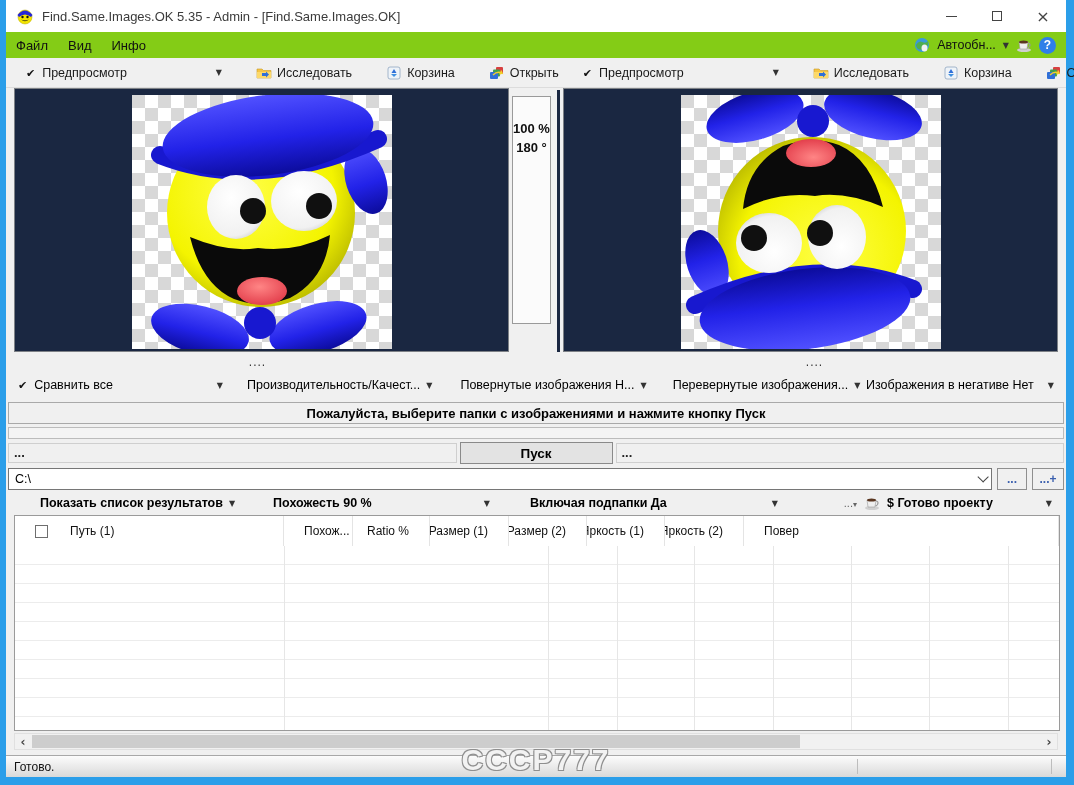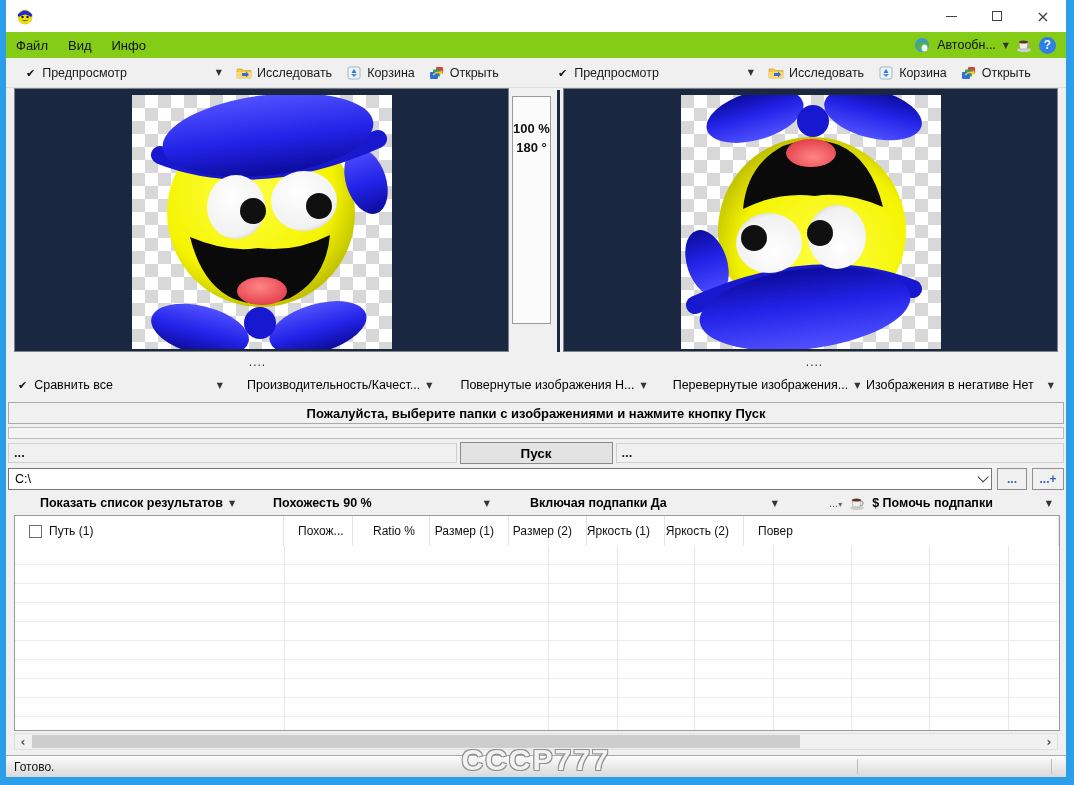--- a/index.html
+++ b/index.html
@@ -25,21 +25,21 @@
   .menubar { height:26px; background:#84cc16; display:flex; align-items:center; font-size:13px; color:#111; flex:0 0 auto;text-align:center; }
   .menu-item { padding:0 10px; height:100%; display:flex; align-items:center; }
   .menu-right { margin-left:auto; display:flex; align-items:center; gap:7px; padding-right:10px; font-size:12.5px; }
   .dd { font-size:8px; color:#333; }
   .dd-sm { font-size:8px; color:#666; }
   .help-circle { width:17px; height:17px; border-radius:50%; background:#2f7fe8; color:#fff;
                  font-size:12px; font-weight:bold; display:flex; align-items:center; justify-content:center; }
 
   
   .toolbar { height:30px; display:flex; font-size:12.5px; color:#1a1a1a; border-bottom:1px solid #dcdcdc; flex:0 0 auto; }
-  .tb-half { flex:1 1 0; display:flex; align-items:center; padding-left:20px; }
+  .tb-half { flex:1 1 0; display:flex; align-items:center; padding-left:20px;gap:20px; }
   .tb-half + .tb-half { padding-left:24px; }
   .tb-prev { display:flex; align-items:center; width:196px; justify-content:space-between; }
   .tb-item { display:flex; align-items:center; gap:5px; margin-left:14px; }
   .check { font-size:11px; color:#111; }
   .icon16 { width:16px; height:16px; display:block; }
 
   
   .preview-wrap { height:264px; display:flex; padding:0 8px; flex:0 0 auto; }
   .pane { flex:1 1 0; background:#1a2741; border:1px solid #7d8186; position:relative; overflow:hidden; }
   .smiley { position:absolute; top:6px; left:50%; margin-left:-130px; width:260px; height:254px; }
@@ -85,21 +85,21 @@
              padding:0 14px 0 34px; flex:0 0 auto; }
   .o-gap38 { margin-left:38px; } .o-gap112 { margin-left:112px; } .o-gap40 { margin-left:40px; } .o-gap105 { margin-left:105px; }
   .o-right { margin-left:auto; display:flex; align-items:center; gap:7px; }
   .o-more { font-weight:normal; color:#666; font-size:11px; }
   .o-enddd { margin-left:46px; }
 
   
   .table { margin:0 6px 0 8px; height:216px; background:#fff; border:1px solid #9a9a9a; position:relative;
            overflow:hidden; flex:0 0 auto; }
   .thead { display:flex; height:30px; font-size:12px; color:#111; }
-  .th { display:flex; align-items:center; padding:0 14px; border-right:1px solid #e4e4e4; overflow:hidden; white-space:nowrap; }
+  .th { display:flex; align-items:center; padding:0 20px; border-right:1px solid #e4e4e4; overflow:hidden; white-space:nowrap;gap:15px; }
   .th.num { justify-content:flex-end; }
   .cb { width:13px; height:13px; border:1px solid #6e6e6e; background:#fff; margin-right:7px; flex:0 0 auto; }
   .tbody { position:absolute; left:0; right:0; top:30px; bottom:0;
            background:repeating-linear-gradient(to bottom, #ffffff 0 18px, #ececec 18px 19px); }
   .vline { position:absolute; top:30px; bottom:0; width:1px; background:#e6e6e6; }
 
   
   .hscroll { margin:2px 8px 0 8px; height:17px; background:#f1f1f1; border:1px solid #e0e0e0; position:relative; flex:0 0 auto; }
   .harrow { position:absolute; top:0; width:16px; height:15px; display:flex; align-items:center; justify-content:center;
             color:#444; font-size:12px; font-weight:bold; }
@@ -123,20 +123,21 @@
 <div class="win">
 
   <div class="titlebar">
     <svg class="appicon" viewBox="0 0 18 18">
       <circle cx="9" cy="10" r="7" fill="#f2e400" stroke="#b8a800" stroke-width="0.5"></circle>
       <path d="M1.5,8 Q9,-1 16.5,8 L15,10 Q9,5 3,10 Z" fill="#2525d8"></path>
       <circle cx="6.5" cy="10" r="1.2" fill="#111"></circle>
         <circle cx="11.5" cy="10" r="1.2" fill="#111"></circle>
       <path d="M5,12.5 Q9,16 13,12.5 Q9,14.5 5,12.5 Z" fill="#111"></path>
     </svg>
+    <div class="title">Find.Same.Images.OK 5.35 - Admin - [Find.Same.Images.OK]</div>
     <div class="ctls">
       <div class="ctl ctl-min">
           <i></i>
         </div>
       <div class="ctl ctl-max">
           <i></i>
         </div>
       <div class="ctl ctl-close glyph">×</div>
     </div>
   </div>
@@ -352,21 +353,21 @@
     <span class="o-gap40">Включая подпапки Да</span>
     <span class="dd glyph o-gap105">▼</span>
     <div class="o-right">
       <span class="o-more"><span>...</span><span class="dd-sm glyph">▾</span></span>
       <svg class="icon16" viewBox="0 0 16 16">
         <ellipse cx="8" cy="13" rx="7" ry="2" fill="#cfcfcf"></ellipse>
         <path d="M3,5 L12,5 L11,12 L4,12 Z" fill="#efefef" stroke="#9a9a9a" stroke-width="0.6"></path>
         <ellipse cx="7.5" cy="5" rx="4.5" ry="1.6" fill="#5a3620"></ellipse>
         <path d="M12,6 Q15,6.5 13.5,9.5 Q12.5,11 11.5,10.5" fill="none" stroke="#9a9a9a" stroke-width="1.2"></path>
       </svg>
-      <span>$ Помочь подпапки</span>
+      <span>$ Готово проекту</span>
       <span class="dd glyph o-enddd">▼</span>
     </div>
   </div>
 
   <div class="table">
     <div class="thead">
       <div class="th" style="width:269px">
         <span class="cb"></span>
         <span>Путь (1)</span>
       </div>

